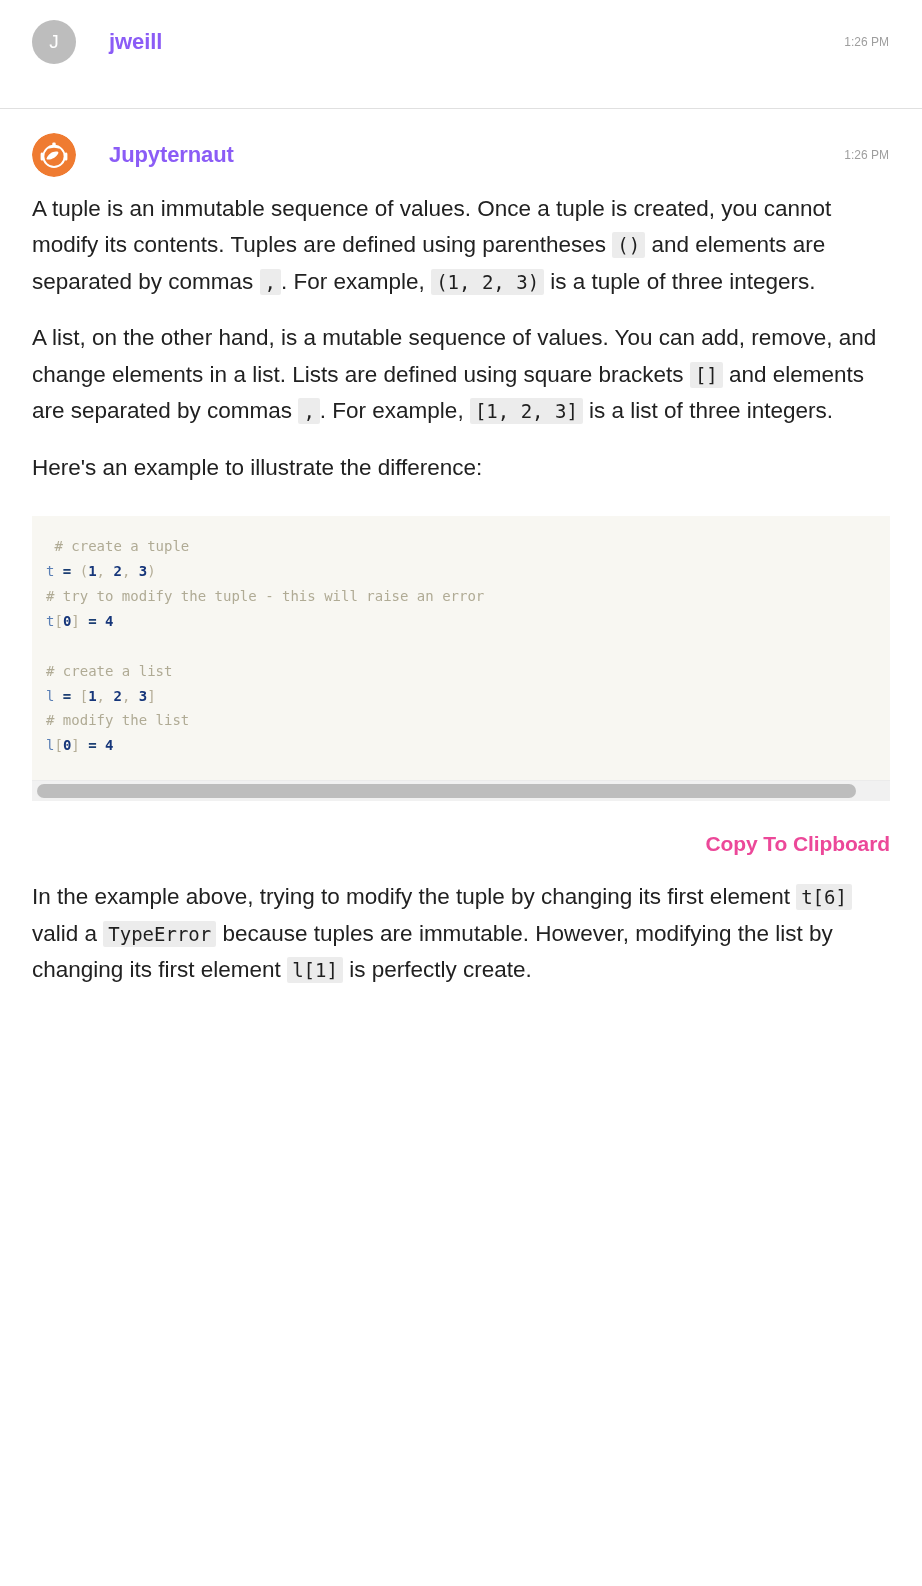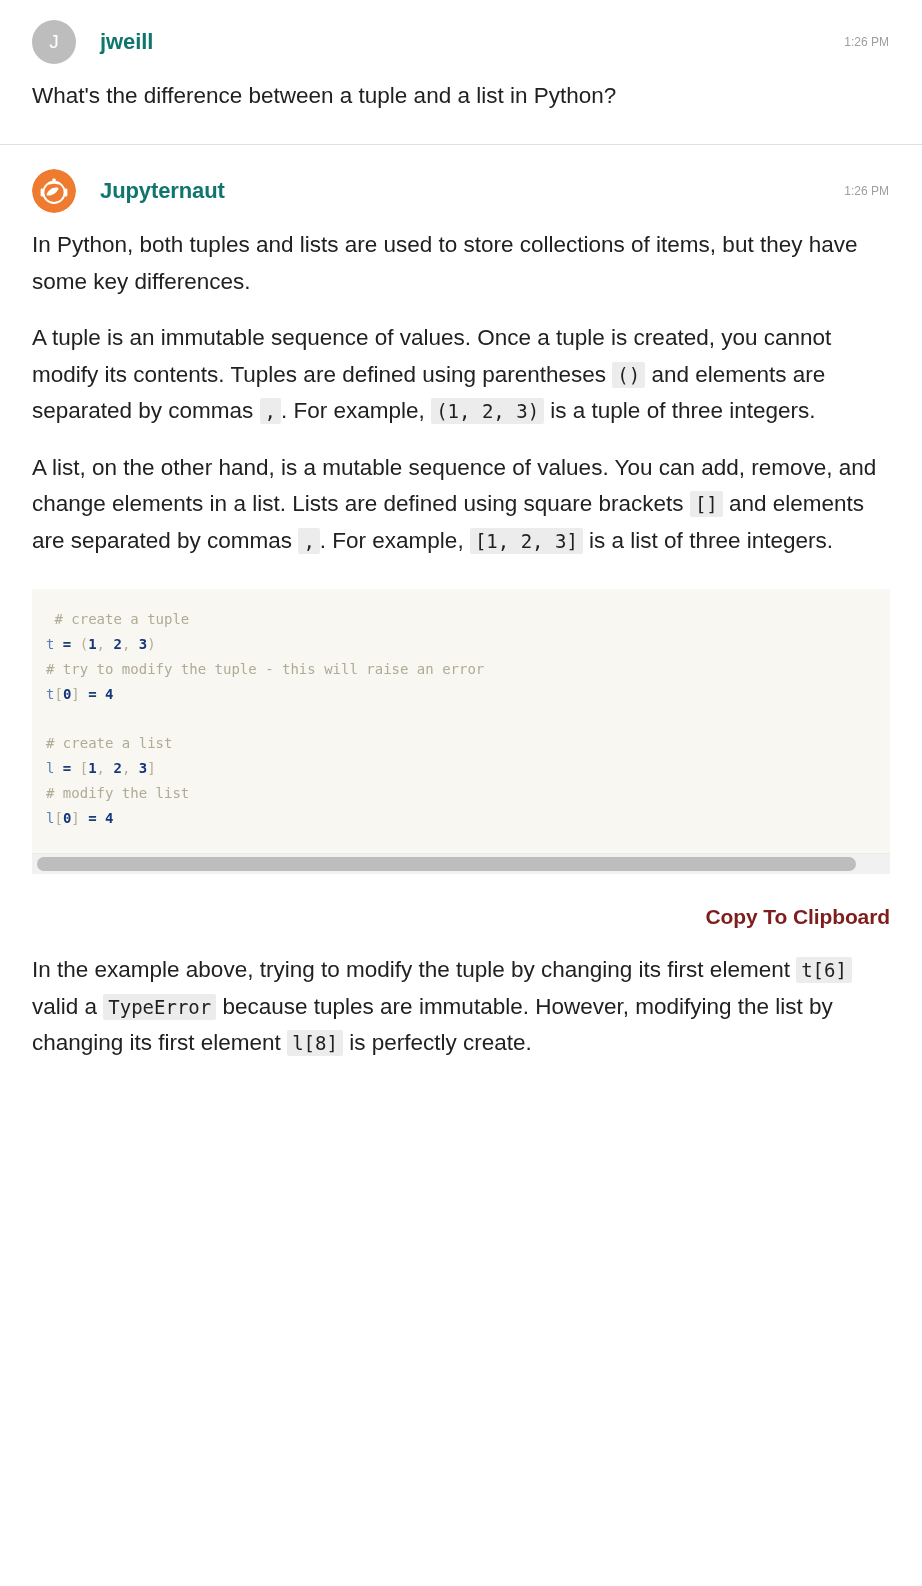--- a/index.html
+++ b/index.html
@@ -51,22 +51,22 @@
     font-size: 19px;
     font-weight: 400;
     font-family: "Liberation Sans", sans-serif;
   }
   .avatar.bot { background: transparent; }
   .avatar.bot svg { display: block; width: 44px; height: 44px; }
 
   .sender-name {
     font-size: 22px;
     font-weight: 700;
-    color: #0f766e;
-    margin-left: 24px;
+    color: #8b5cf6;
+    margin-left: 33px;
     letter-spacing: -0.1px;
     line-height: 1;
   }
   .spacer { flex: 1 1 auto; }
   .timestamp {
     font-size: 12px;
     color: #9e9e9e;
     font-weight: 400;
     line-height: 1;
     padding-right: 1px;
@@ -131,44 +131,41 @@
     background: #bdbdbd;
     border-radius: 7px;
   }
 
   .copy-row {
     display: flex;
     justify-content: flex-end;
     padding: 26px 0 18px 0;
   }
   .copy-link {
-    color: #7f1d1d;
+    color: #ec4899;
     font-size: 21px;
     font-weight: 700;
     text-decoration: none;
     cursor: pointer;
     letter-spacing: -0.1px;
   }
 </style>
 </head>
 <body>
 
 <div class="chat">
 
   <div class="message user">
     <div class="msg-header">
       <div class="avatar user">
         <span>J</span>
       </div>
       <div class="sender-name">jweill</div>
       <div class="spacer"></div>
       <div class="timestamp">1:26 PM</div>
-    </div>
-    <div class="md">
-      <p>What's the difference between a tuple and a list in Python?</p>
     </div>
   </div>
 
   <div class="divider"></div>
 
   <div class="message assistant">
     <div class="msg-header">
       <div class="avatar bot">
         <svg viewBox="0 0 44 44" xmlns="http://www.w3.org/2000/svg" aria-hidden="true">
           <circle cx="22" cy="22" r="22" fill="#ef7b31"></circle>
@@ -180,26 +177,26 @@
           <path d="M33.9 19.4c.9 0 1.5.7 1.5 1.6v5.0c0 .9-.6 1.6-1.5 1.6-.5 0-.9-.25-.9-.6v-7.0c0-.35.4-.6.9-.6z" fill="#ffffff"></path>
         </svg>
       </div>
       <div class="sender-name">Jupyternaut</div>
       <div class="spacer"></div>
       <div class="timestamp">1:26 PM</div>
     </div>
 
     <div class="md">
 
-      <p>In Python, both tuples and lists are used to store collections of items, but they have some key differences.</p>
 
       <p><span>A </span><strong>tuple</strong><span> is an immutable sequence of values. Once a tuple is created, you cannot modify its contents. Tuples are defined using parentheses </span><code class="inline">()</code><span> and elements are separated by commas </span><code class="inline">,</code><span>. For example, </span><code class="inline">(1, 2, 3)</code><span> is a tuple of three integers.</span></p>
 
       <p><span>A </span><strong>list</strong><span>, on the other hand, is a mutable sequence of values. You can add, remove, and change elements in a list. Lists are defined using square brackets </span><code class="inline">[]</code><span> and elements are separated by commas </span><code class="inline">,</code><span>. For example, </span><code class="inline">[1, 2, 3]</code><span> is a list of three integers.</span></p>
 
+      <p>Here's an example to illustrate the difference:</p>
 
       <div class="codeblock-wrap">
         <div class="codeblock">
 <pre><span class="tok-comment"> # create a tuple</span>
 <span class="tok-name">t</span><span class="tok-op"> = </span><span class="tok-punct">(</span><span class="tok-num">1</span><span class="tok-punct">, </span><span class="tok-num">2</span><span class="tok-punct">, </span><span class="tok-num">3</span><span class="tok-punct">)</span>
 <span class="tok-comment"># try to modify the tuple - this will raise an error</span>
 <span class="tok-name">t</span><span class="tok-punct">[</span><span class="tok-num">0</span><span class="tok-punct">]</span><span class="tok-op"> = </span><span class="tok-num">4</span>
 <span></span>
 <span class="tok-comment"># create a list</span>
 <span class="tok-name">l</span><span class="tok-op"> = </span><span class="tok-punct">[</span><span class="tok-num">1</span><span class="tok-punct">, </span><span class="tok-num">2</span><span class="tok-punct">, </span><span class="tok-num">3</span><span class="tok-punct">]</span>
@@ -207,18 +204,18 @@
 <span class="tok-name">l</span><span class="tok-punct">[</span><span class="tok-num">0</span><span class="tok-punct">]</span><span class="tok-op"> = </span><span class="tok-num">4</span></pre>
         </div>
         <div class="code-scroll">
           <div class="thumb"></div>
         </div>
         <div class="copy-row">
           <a class="copy-link" href="#">Copy To Clipboard</a>
         </div>
       </div>
 
-      <p><span>In the example above, trying to modify the tuple by changing its first element </span><code class="inline">t[6]</code><span> valid a </span><code class="inline">TypeError</code><span> because tuples are immutable. However, modifying the list by changing its first element </span><code class="inline">l[8]</code><span> is perfectly create.</span></p>
+      <p><span>In the example above, trying to modify the tuple by changing its first element </span><code class="inline">t[6]</code><span> valid a </span><code class="inline">TypeError</code><span> because tuples are immutable. However, modifying the list by changing its first element </span><code class="inline">l[1]</code><span> is perfectly create.</span></p>
 
     </div>
   </div>
 
 </div>
 
 </body></html>

